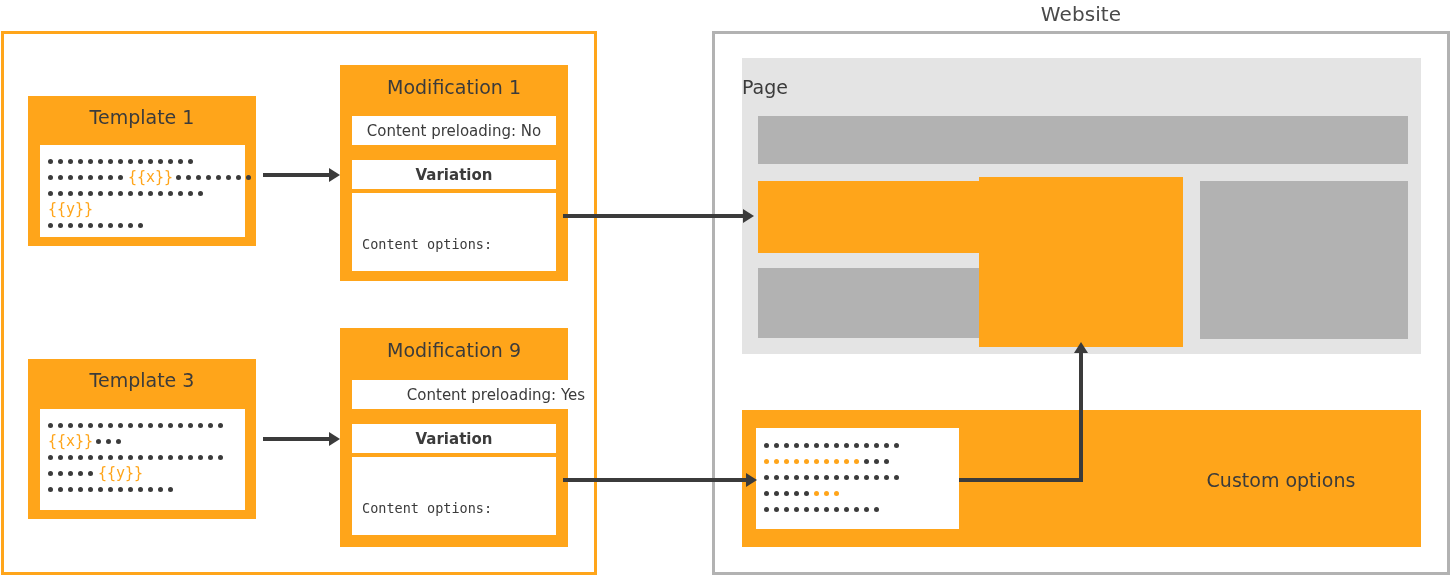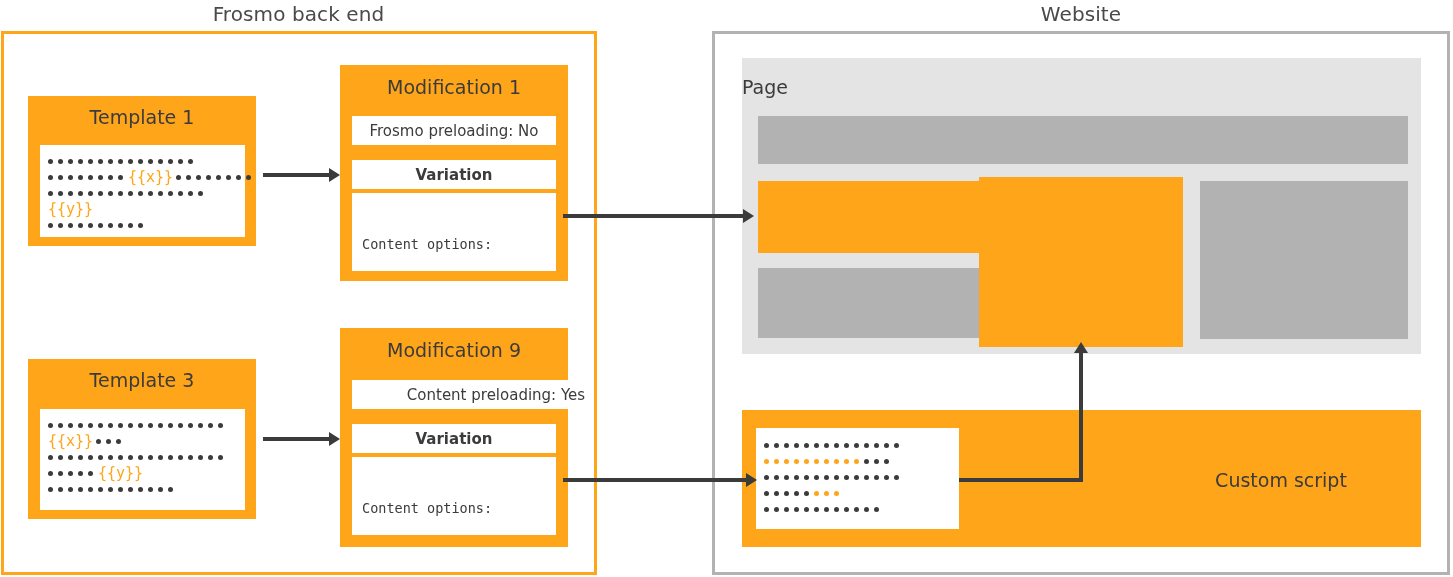--- a/index.html
+++ b/index.html
@@ -137,21 +137,20 @@
     border-left: 7px solid transparent;
     border-right: 7px solid transparent;
     border-bottom: 11px solid #3b3b3b;
   }
 </style>
 </head>
 <body>
 
 <div id="canvas">
 
-  <div class="abs section-title" style="left:0px; top:2px; width:597px;">Frosmo back end</div>
   <div class="abs section-title" style="left:712px; top:2px; width:738px;text-align:center;">Website</div>
 
   <div class="abs backend-box" style="left:1px; top:31px; width:596px; height:544px;"></div>
 
   <div class="abs orange-card" style="left:28px; top:96px; width:228px; height:150px;">
     <div class="card-title" style="margin-top:10px;">Template 1</div>
   </div>
   <div class="abs white-panel" style="left:40px; top:145px; width:205px; height:92px;">
     <div style="padding:8px 0 0 8px;">
         <div class="dotline">
@@ -319,21 +318,21 @@
             <span class="dot"></span>
             <span class="dot"></span>
           </span>
         </div>
       </div>
   </div>
 
   <div class="abs orange-card" style="left:340px; top:65px; width:228px; height:216px;">
     <div class="card-title" style="margin-top:11px;">Modification 1</div>
   </div>
-  <div class="abs white-panel panel-center" style="left:352px; top:116px; width:204px; height:29px;">Frosmo preloading: No</div>
+  <div class="abs white-panel panel-center" style="left:352px; top:116px; width:204px; height:29px;">Content preloading: No</div>
   <div class="abs white-panel panel-center panel-variation" style="left:352px; top:160px; width:204px; height:29px;">Variation</div>
   <div class="abs code-panel" style="left:352px; top:193px; width:204px; height:78px;">
     <div>Content options:</div>
     <div style="height:13px;"></div>
     <div><div class="dotline" style="height: 17px;">
           <span style="font-family: &quot;DejaVu Sans Mono&quot;, &quot;Liberation Mono&quot;, monospace; font-size: 13.5px; white-space: pre;">x = </span>
           <span class="inline-dots">
             <span class="dot"></span>
             <span class="dot"></span>
           </span>
@@ -367,21 +366,21 @@
   <div class="abs page-wrap" style="left:742px; top:58px; width:679px; height:296px;">
     <div class="page-label" style="margin-top:18px;">Page</div>
   </div>
   <div class="abs block-gray" style="left:758px; top:116px; width:650px; height:48px;"></div>
   <div class="abs block-orange" style="left:758px; top:181px; width:233px; height:72px;"></div>
   <div class="abs block-gray" style="left:758px; top:268px; width:233px; height:70px;"></div>
   <div class="abs block-orange" style="left:979px; top:177px; width:204px; height:170px;"></div>
   <div class="abs block-gray" style="left:1200px; top:181px; width:208px; height:158px;"></div>
 
   <div class="abs block-orange" style="left:742px; top:410px; width:679px; height:137px;">
-    <div style="position:absolute; left:449px; top:59px; width:180px; text-align:center; font-size:19px; color:#3b3b3b;">Custom script</div>
+    <div style="position:absolute; left:449px; top:59px; width:180px; text-align:center; font-size:19px; color:#3b3b3b;">Custom options</div>
   </div>
   <div class="abs white-panel" style="left:756px; top:428px; width:203px; height:101px;">
     <div style="padding:9px 0 0 8px;">
         <div class="dotline">
           <span class="inline-dots">
             <span class="dot"></span>
             <span class="dot"></span>
             <span class="dot"></span>
             <span class="dot"></span>
             <span class="dot"></span>

